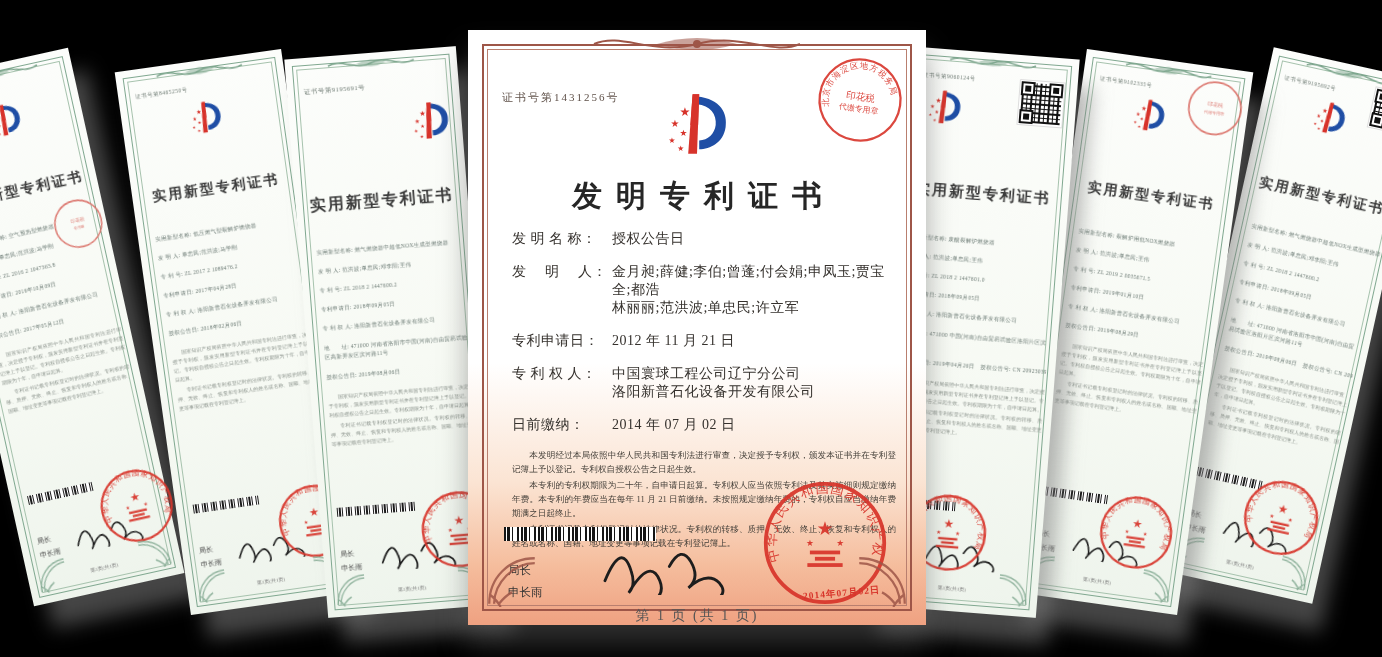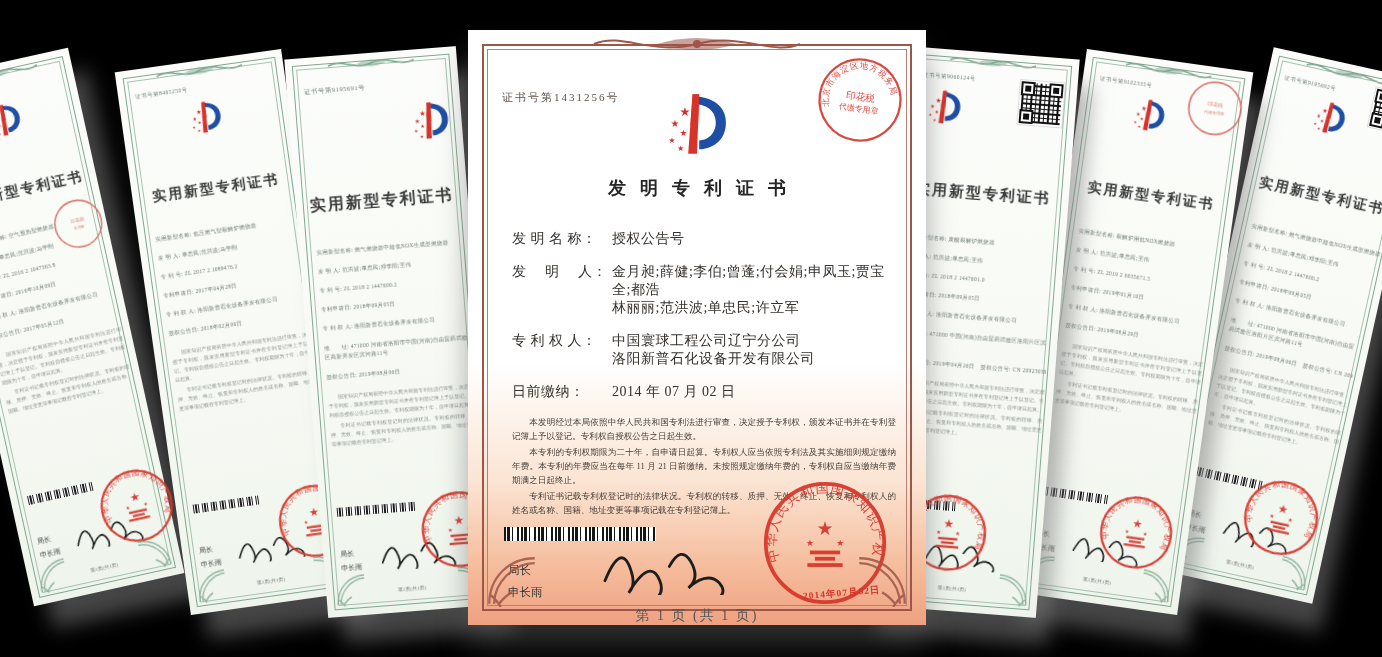--- a/index.html
+++ b/index.html
@@ -52,21 +52,21 @@
   .ccert{background:linear-gradient(180deg,#ffffff 0%,#ffffff 56%,#fbe4d3 76%,#f5bd9d 90%,#efa181 100%);
          filter:drop-shadow(0 20px 14px rgba(90,90,90,.5));z-index:10;}
   .rframe{position:absolute;inset:14px;border:2px solid #9e5648;}
   .rframe::after{content:"";position:absolute;inset:3px;border:1px solid #b97f6f;}
   .corn{position:absolute;top:2px;left:50%;transform:translateX(-50%);}
   .ccorner{position:absolute;bottom:18px;width:52px;height:52px;opacity:.85;}
   .ccorner.l{left:18px;} .ccorner.r{right:18px;transform:scaleX(-1);}
   .ccertno{position:absolute;left:34px;top:60px;font-size:11px;color:#5f5149;letter-spacing:2px;}
   .clogo{position:absolute;left:50%;top:58px;transform:translateX(-50%);}
   .ctitle{position:absolute;left:0;right:0;top:146px;text-align:center;font-weight:bold;
-          font-size:18px;color:#262626;letter-spacing:14px;padding-left:14px;}
+          font-size:30px;color:#262626;letter-spacing:14px;padding-left:14px;}
   .taxseal{position:absolute;right:22px;top:26px;opacity:.9;transform:rotate(8deg);}
   .content{position:absolute;left:44px;right:30px;top:200px;color:#35312d;}
   .row{display:flex;font-size:14px;margin-bottom:15px;letter-spacing:.5px;}
   .lbl{width:100px;flex-shrink:0;white-space:pre;}
   .vals{flex:1;}
   .paras{margin-top:0;font-size:8.6px;line-height:1.62;color:#45403a;text-align:justify;}
   .paras p{margin:0 0 2px 0;text-indent:2em;}
   .cbar{position:absolute;left:36px;top:497px;width:152px;height:14px;
         background:repeating-linear-gradient(90deg,#151515 0 2px,#fff 2px 3px,#151515 3px 6px,#fff 6px 8px,#151515 8px 9px,#fff 9px 13px,#151515 13px 15px,#fff 15px 17px);}
   .cdir{position:absolute;left:40px;top:533px;font-size:11.5px;color:#333;
@@ -280,30 +280,34 @@
       <circle cx="50" cy="50" r="46" fill="none" stroke="#d8352b" stroke-width="2.6"></circle>
       <text font-size="9.5" fill="#d8352b" letter-spacing="1"><textPath href="#arcT">北京市海淀区地方税务局</textPath></text>
       <text x="50" y="50" font-size="11" fill="#d8352b" text-anchor="middle">印花税</text>
       <text x="50" y="63" font-size="9" fill="#d8352b" text-anchor="middle">代缴专用章</text>
     </svg>
     <div class="ctitle">发明专利证书</div>
 
     <div class="content">
       <div class="row">
         <span class="lbl">发 明 名 称：</span>
-        <span class="vals">授权公告号</span>
+        <span class="vals">授权公告日</span>
       </div>
       <div class="row">
         <span class="lbl">发　 明 　人：</span>
         <span class="vals">
           <div>金月昶;薛健;李伯;曾蓬;付会娟;申凤玉;贾宝全;都浩</div>
           <div>林丽丽;范洪波;单忠民;许立军</div>
         </span>
       </div>
       <div class="row">
+        <span class="lbl">专利申请日：</span>
+        <span class="vals">2012 年 11 月 21 日</span>
+      </div>
+      <div class="row">
         <span class="lbl">专 利 权 人：</span>
         <span class="vals">
           <div>中国寰球工程公司辽宁分公司</div>
           <div>洛阳新普石化设备开发有限公司</div>
         </span>
       </div>
       <div class="row">
         <span class="lbl">日前缴纳：</span>
         <span class="vals">2014 年 07 月 02 日</span>
       </div>

